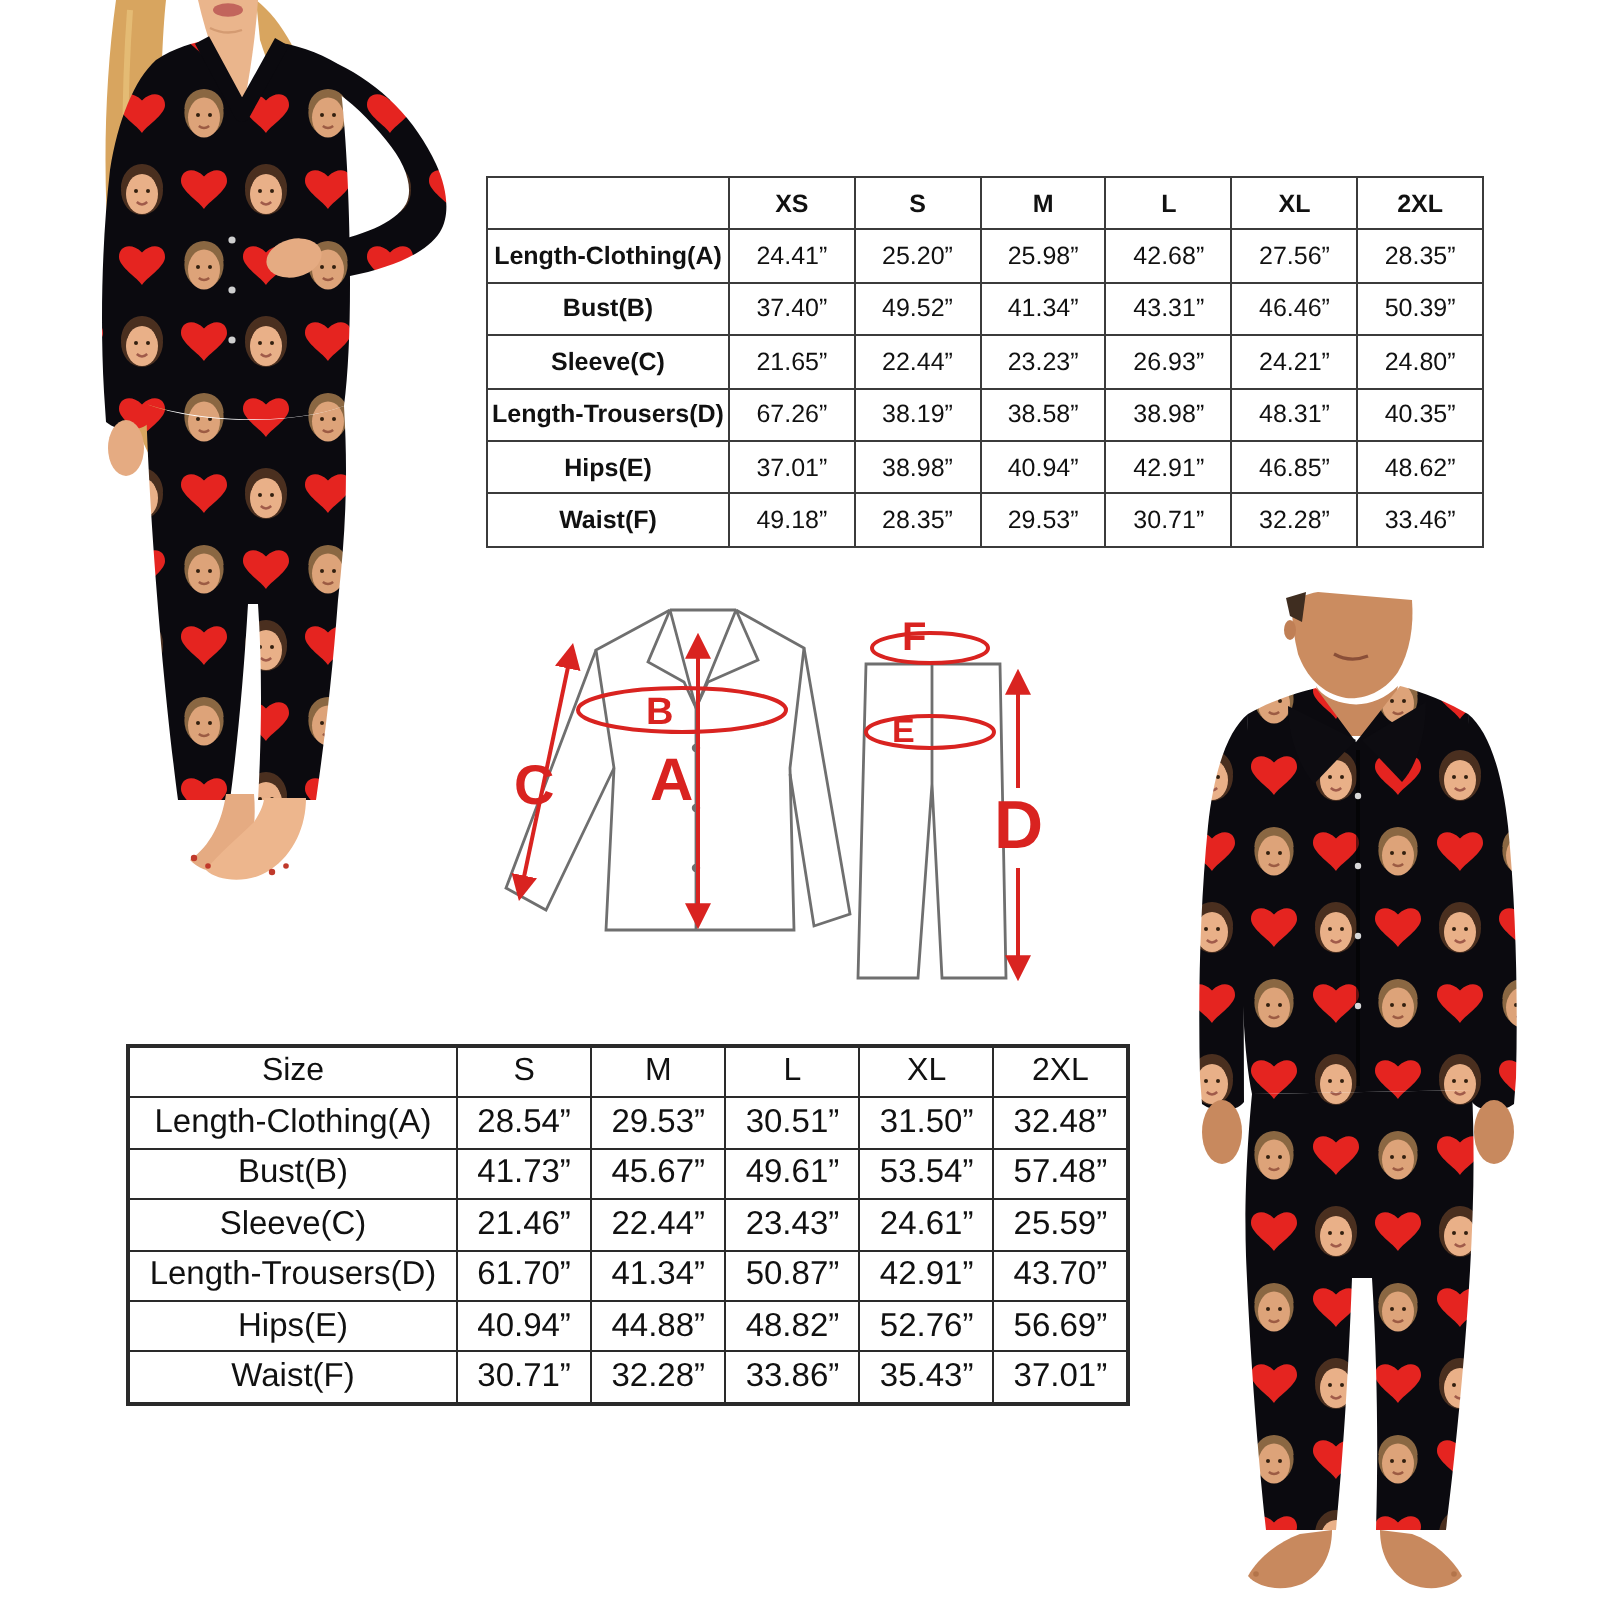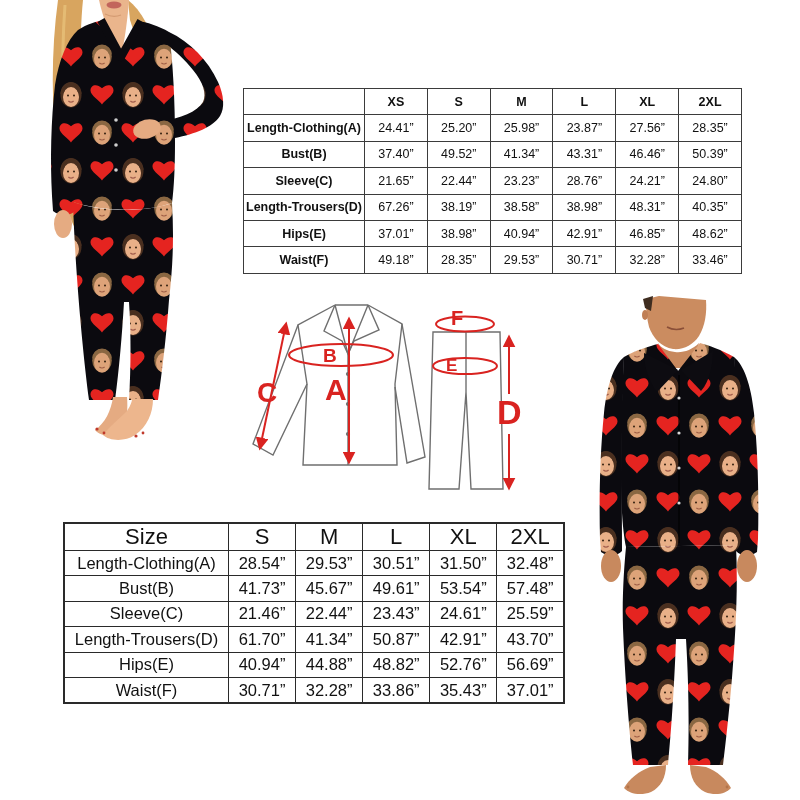--- a/index.html
+++ b/index.html
@@ -13,21 +13,21 @@
 
   .t-top{width:499px;left:243px;top:88px;padding-left:45px;}
   .t-top th,.t-top td{height:25.4px;font-size:12.5px;}
   .t-top thead th{font-weight:700;}
   .t-top tbody th{font-weight:700;}
   .t-top tbody td{font-weight:400;}
   .t-top thead th:first-child{width:120px;}
 
   .t-bottom{width:502px;left:63px;top:522px;border:2px solid #2a2a2a;}
   .t-bottom th,.t-bottom td{height:24.4px;font-size:16.5px;font-weight:400;border-color:#2a2a2a;}
-  .t-bottom thead th{font-size:22px;}
+  .t-bottom thead th{font-size:16px;}
   .t-bottom thead th:first-child{width:163px;}
 
   
   .diagram{left:225px;top:292px;width:320px;height:220px;}
   .m-letter{fill:#d92320;font-family:"Liberation Sans",sans-serif;font-weight:700;}
 
   
   .fig-woman{left:25px;top:0px;width:210px;height:440px;}
   .fig-man{left:560px;top:293px;width:240px;height:507px;}
 </style>
@@ -118,39 +118,39 @@
           <th>XL</th>
           <th>2XL</th>
         </tr>
       </thead>
       <tbody>
         <tr>
           <th>Length-Clothing(A)</th>
           <td>24.41”</td>
           <td>25.20”</td>
           <td>25.98”</td>
-          <td>23.87”</td>
+          <td>42.68”</td>
           <td>27.56”</td>
           <td>28.35”</td>
         </tr>
         <tr>
           <th>Bust(B)</th>
           <td>37.40”</td>
           <td>49.52”</td>
           <td>41.34”</td>
           <td>43.31”</td>
           <td>46.46”</td>
           <td>50.39”</td>
         </tr>
         <tr>
           <th>Sleeve(C)</th>
           <td>21.65”</td>
           <td>22.44”</td>
           <td>23.23”</td>
-          <td>28.76”</td>
+          <td>26.93”</td>
           <td>24.21”</td>
           <td>24.80”</td>
         </tr>
         <tr>
           <th>Length-Trousers(D)</th>
           <td>67.26”</td>
           <td>38.19”</td>
           <td>38.58”</td>
           <td>38.98”</td>
           <td>48.31”</td>

